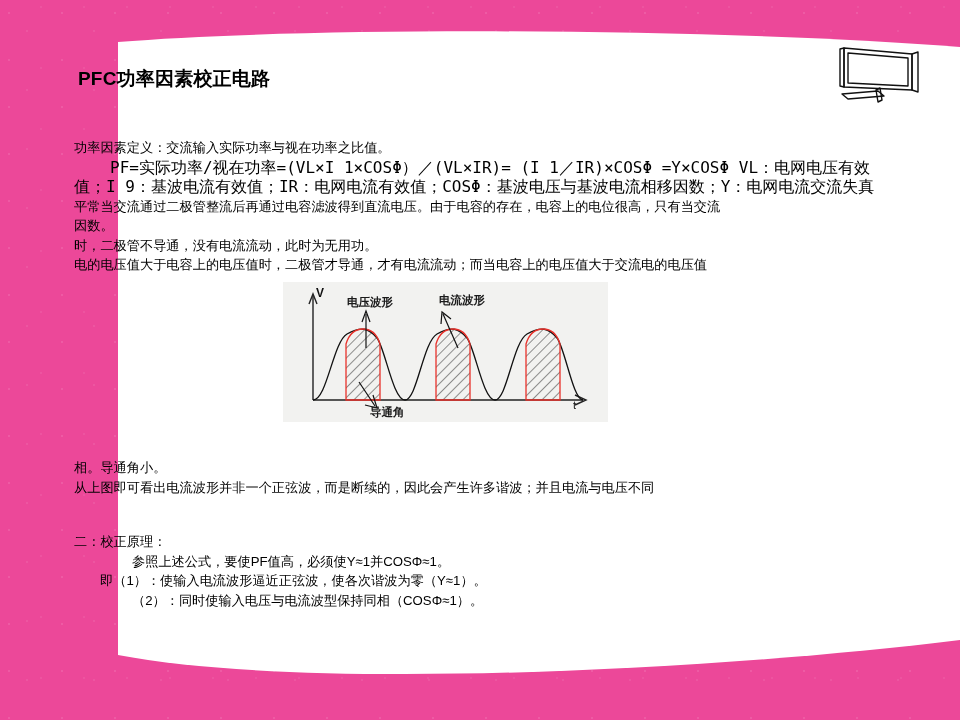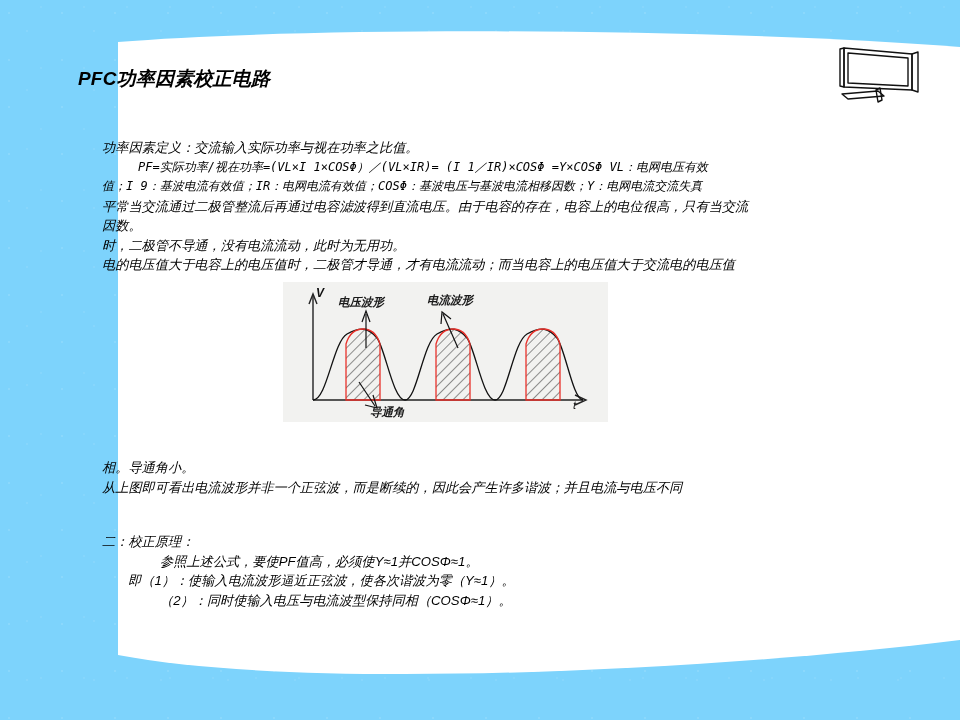--- a/index.html
+++ b/index.html
@@ -11,22 +11,21 @@
     height: 720px;
     overflow: hidden;
     font-family: "Liberation Sans", "DejaVu Sans", sans-serif;
     background: #1e2d7b;
   }
 
   #slide {
     position: relative;
     width: 960px;
     height: 720px;
-    background: #7dd3fc;
-    font-style: italic;
+    background: #ec4899;
   }
 
   
   #slide::before {
     content: "";
     position: absolute;
     inset: 0;
     pointer-events: none;
     background-image:
       radial-gradient(circle at 9px 13px, rgba(255,255,255,.11) 0.7px, transparent 0.9px),
@@ -76,32 +75,31 @@
     height: 66px;
   }
 
   
   .body-block {
     position: absolute;
     color: #000000;
     font-size: 13.2px;
     line-height: 19.5px;
     font-family: "Liberation Sans", "DejaVu Sans", sans-serif;
-    margin-left: 28px;
   }
   #para-1 {
     left: 74px;
     top: 138px;
     width: 818px;
   }
   #para-1 .line { white-space: nowrap; }
 
   .mono {
     font-family: "DejaVu Sans Mono", "Liberation Mono", monospace;
-    font-size: 12px;
+    font-size: 16px;
   }
 
   #para-2 {
     left: 74px;
     top: 458px;
     width: 820px;
   }
   #para-3 {
     left: 74px;
     top: 532px;
@@ -125,22 +123,22 @@
   }
   #figure svg { display: block; }
   .fig-label {
     position: absolute;
     font-size: 11.5px;
     font-weight: bold;
     color: #1a1a1a;
     white-space: nowrap;
     font-family: "Liberation Sans", "DejaVu Sans", sans-serif;
   }
-  #lbl-voltage { left: 55px; top: 13px; }
-  #lbl-current { left: 144px; top: 11px; }
+  #lbl-voltage { left: 64px; top: 13px; }
+  #lbl-current { left: 156px; top: 11px; }
   #lbl-angle   { left: 87px; top: 123px; }
   #lbl-v { position:absolute; left: 33px; top: 4px; font-size: 12px; font-weight: bold; color:#111; }
   #lbl-t { position:absolute; left: 290px; top: 117px; font-size: 11px; color:#111; }
 </style>
 </head>
 <body>
 
 <div id="slide">
 
   <svg id="panel-svg" viewBox="0 0 960 720">

